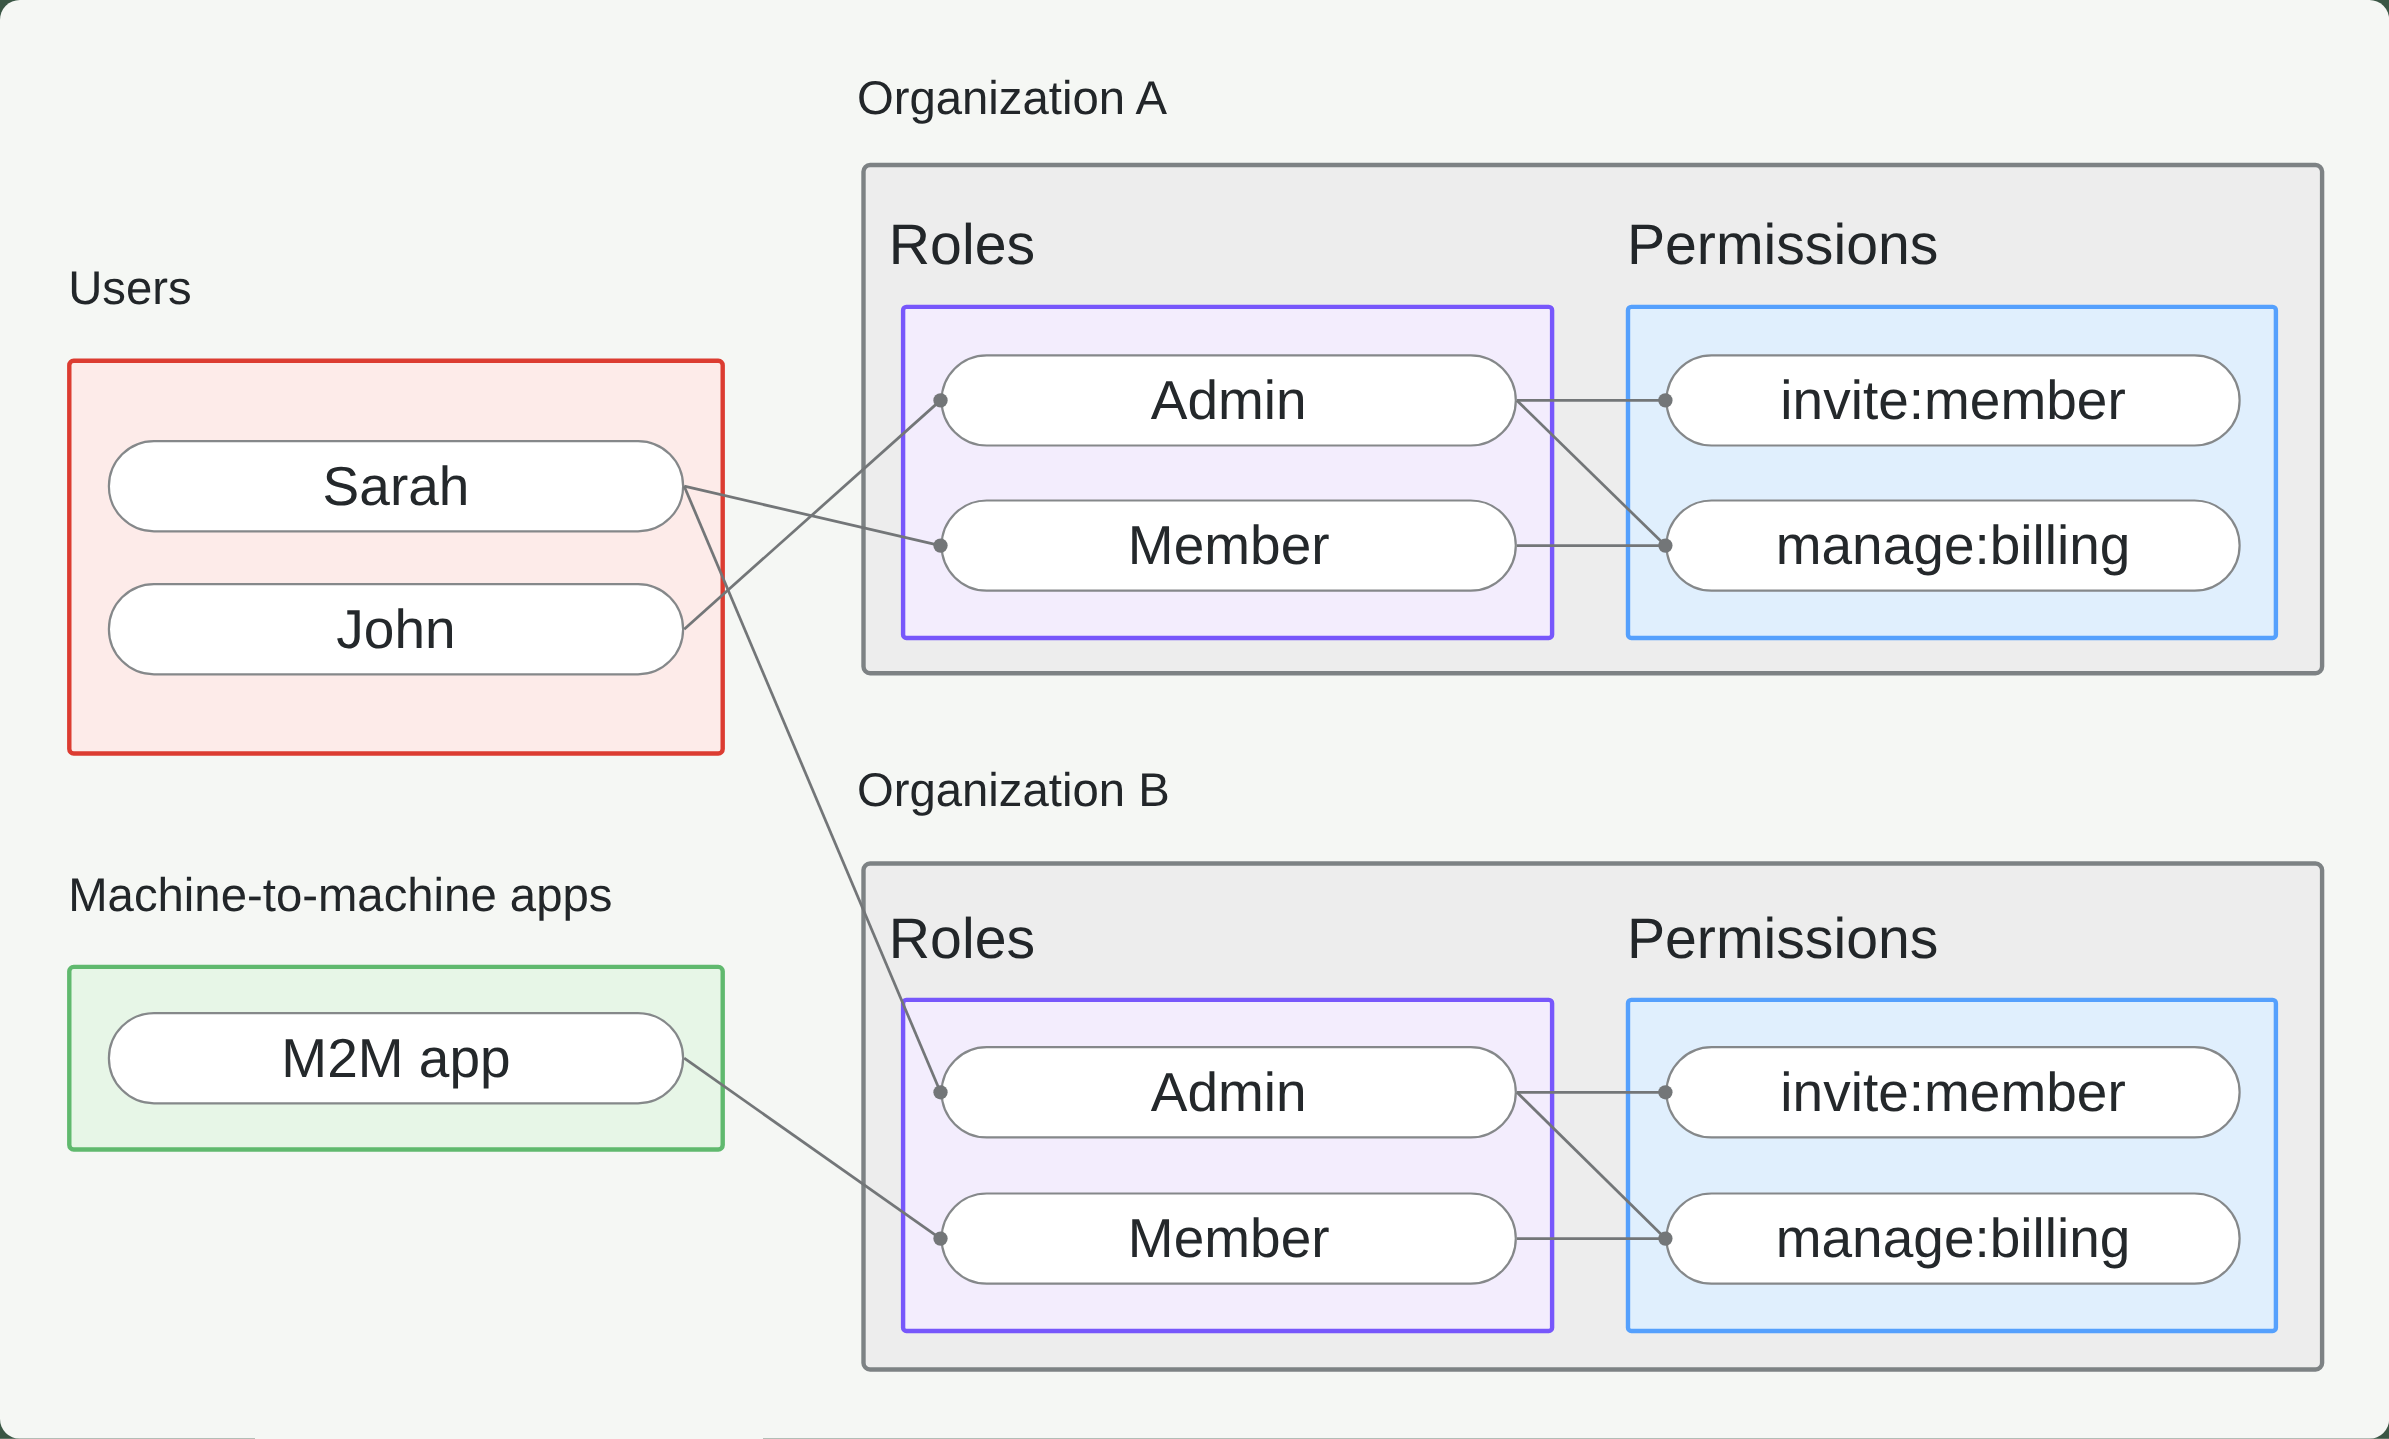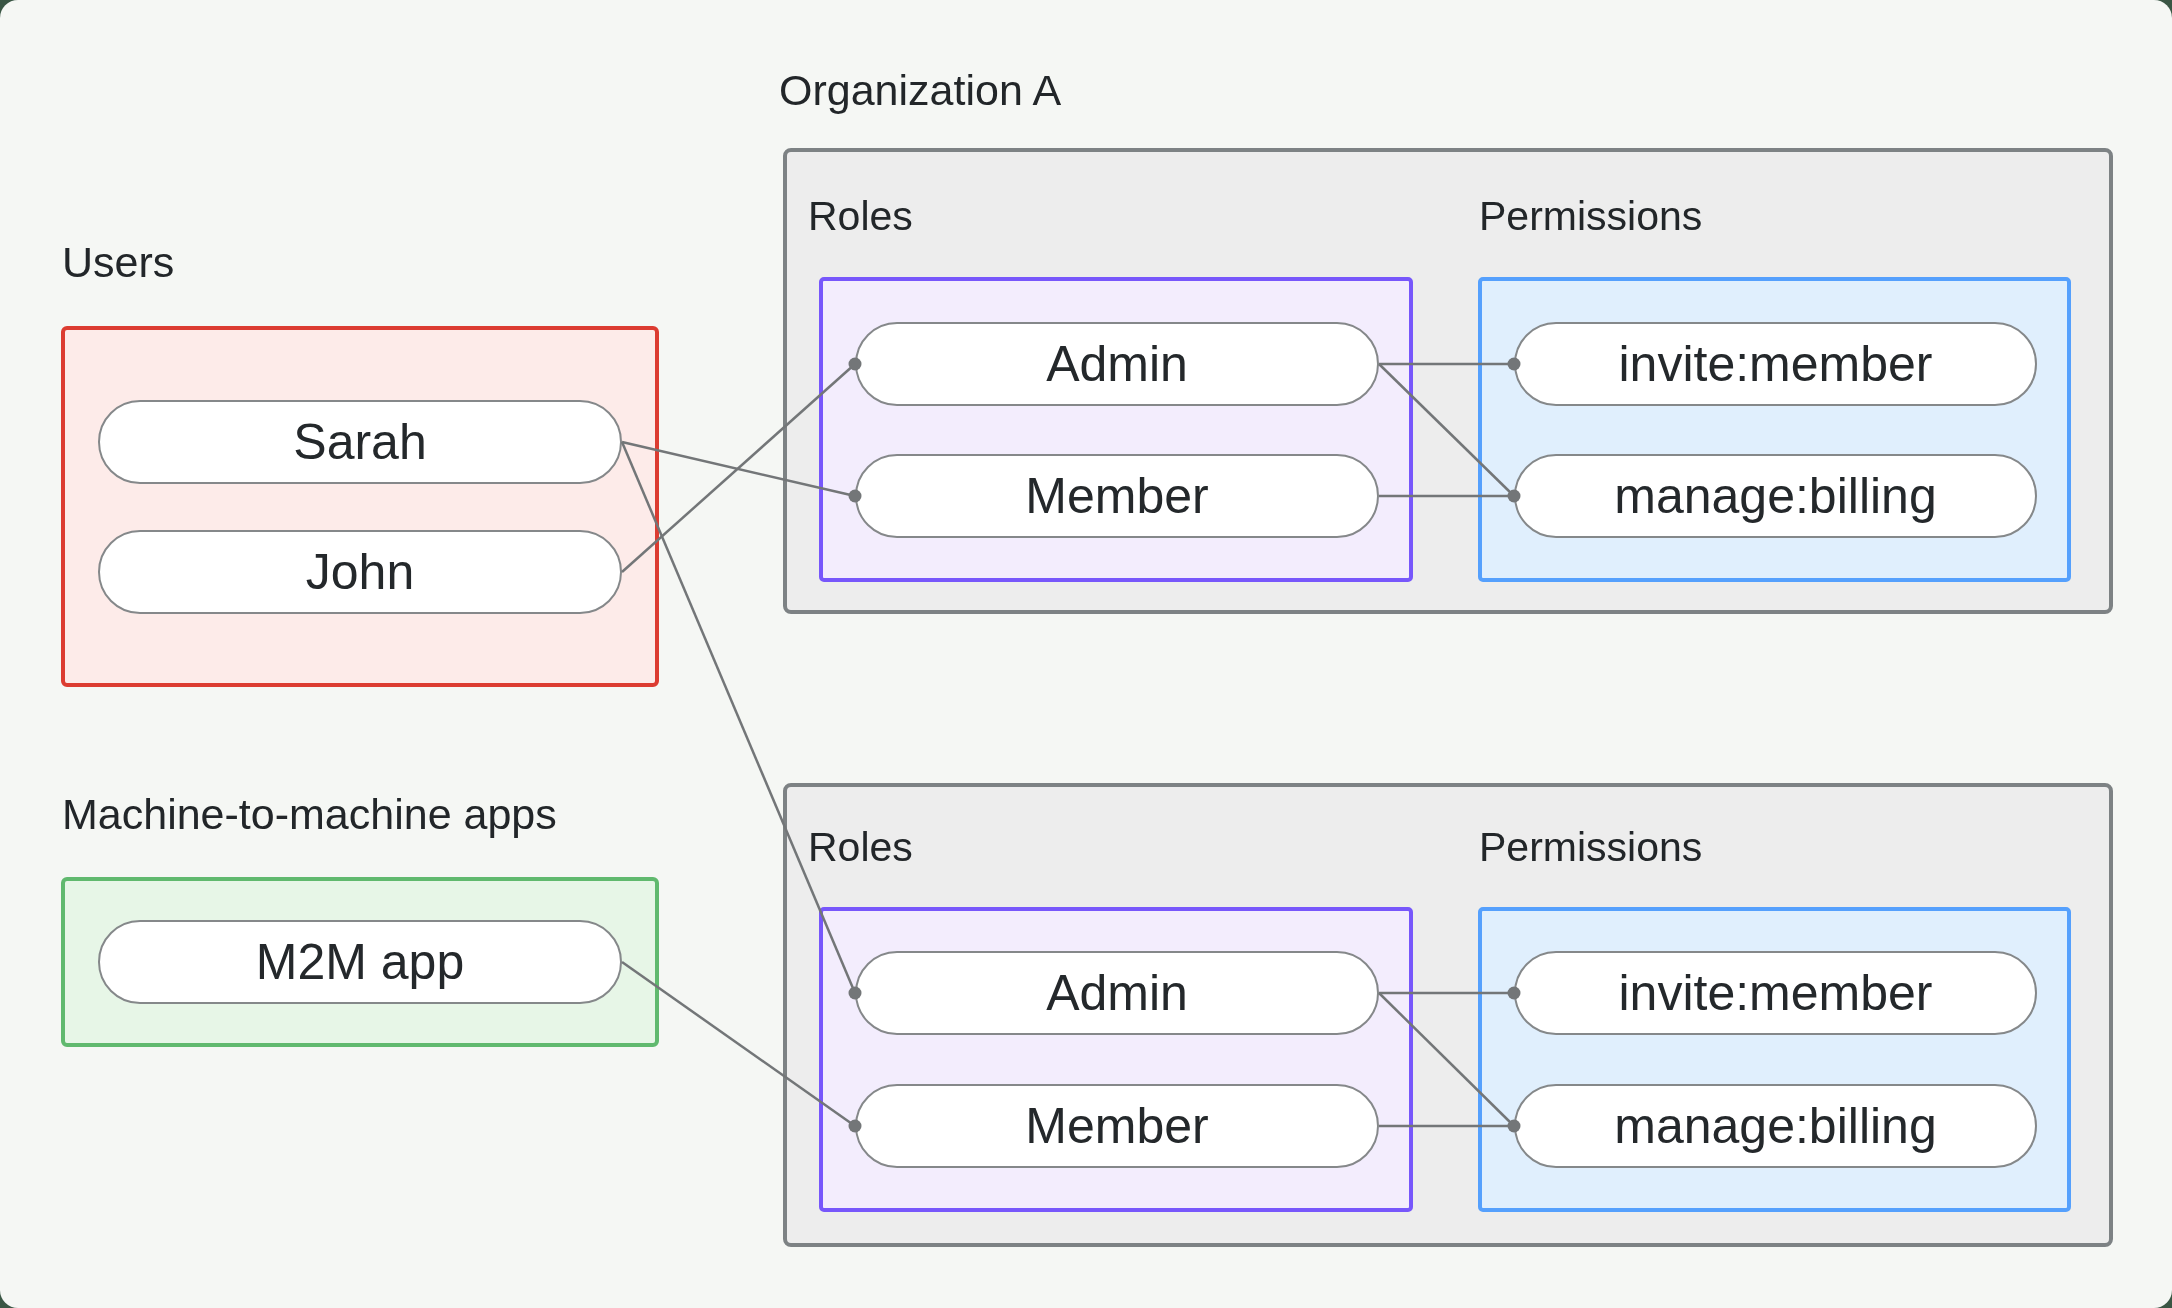--- a/index.html
+++ b/index.html
@@ -10,21 +10,21 @@
   }
   .canvas{
     position:relative;width:2172px;height:1308px;
     background:#f5f7f4;border-radius:18px;overflow:hidden;
   }
   .section-title{
     position:absolute;font-size:43px;font-weight:400;color:#222629;
     white-space:nowrap;letter-spacing:0;
   }
   .inner-label{
-    position:absolute;font-size:41px;font-weight:500;color:#222629;white-space:nowrap;
+    position:absolute;font-size:52px;font-weight:500;color:#222629;white-space:nowrap;
   }
   .group-box{position:absolute;box-sizing:border-box;border-radius:6px;}
   .users-box{border:4px solid #dc3c31;background:#fdebe9;}
   .m2m-box{border:4px solid #60b96e;background:#e7f6e7;}
   .org-box{border:4px solid #7d8284;background:#ededed;border-radius:8px;}
   .roles-box{border:4px solid #7757fb;background:#f3edfd;border-radius:5px;}
   .perms-box{border:4px solid #55a0fd;background:#e0effd;border-radius:5px;}
   .pill{
     position:absolute;box-sizing:border-box;background:#ffffff;
     border:2.5px solid #85888a;border-radius:999px;
@@ -51,20 +51,21 @@
   <div class="group-box org-box" style="left:783px;top:148px;width:1330px;height:466px;"></div>
   <div class="inner-label" style="left:808px;top:193px;">Roles</div>
   <div class="inner-label" style="left:1479px;top:193px;">Permissions</div>
   <div class="group-box roles-box" style="left:819px;top:277px;width:594px;height:305px;"></div>
   <div class="pill" style="left:855px;top:322px;width:524px;height:84px;">Admin</div>
   <div class="pill" style="left:855px;top:454px;width:524px;height:84px;">Member</div>
   <div class="group-box perms-box" style="left:1478px;top:277px;width:593px;height:305px;"></div>
   <div class="pill" style="left:1514px;top:322px;width:523px;height:84px;">invite:member</div>
   <div class="pill" style="left:1514px;top:454px;width:523px;height:84px;">manage:billing</div>
 
+  <div class="section-title" style="left:779px;top:695px;">Organization B</div>
   <div class="group-box org-box" style="left:783px;top:783px;width:1330px;height:464px;"></div>
   <div class="inner-label" style="left:808px;top:824px;">Roles</div>
   <div class="inner-label" style="left:1479px;top:824px;">Permissions</div>
   <div class="group-box roles-box" style="left:819px;top:907px;width:594px;height:305px;"></div>
   <div class="pill" style="left:855px;top:951px;width:524px;height:84px;">Admin</div>
   <div class="pill" style="left:855px;top:1084px;width:524px;height:84px;">Member</div>
   <div class="group-box perms-box" style="left:1478px;top:907px;width:593px;height:305px;"></div>
   <div class="pill" style="left:1514px;top:951px;width:523px;height:84px;">invite:member</div>
   <div class="pill" style="left:1514px;top:1084px;width:523px;height:84px;">manage:billing</div>
 

